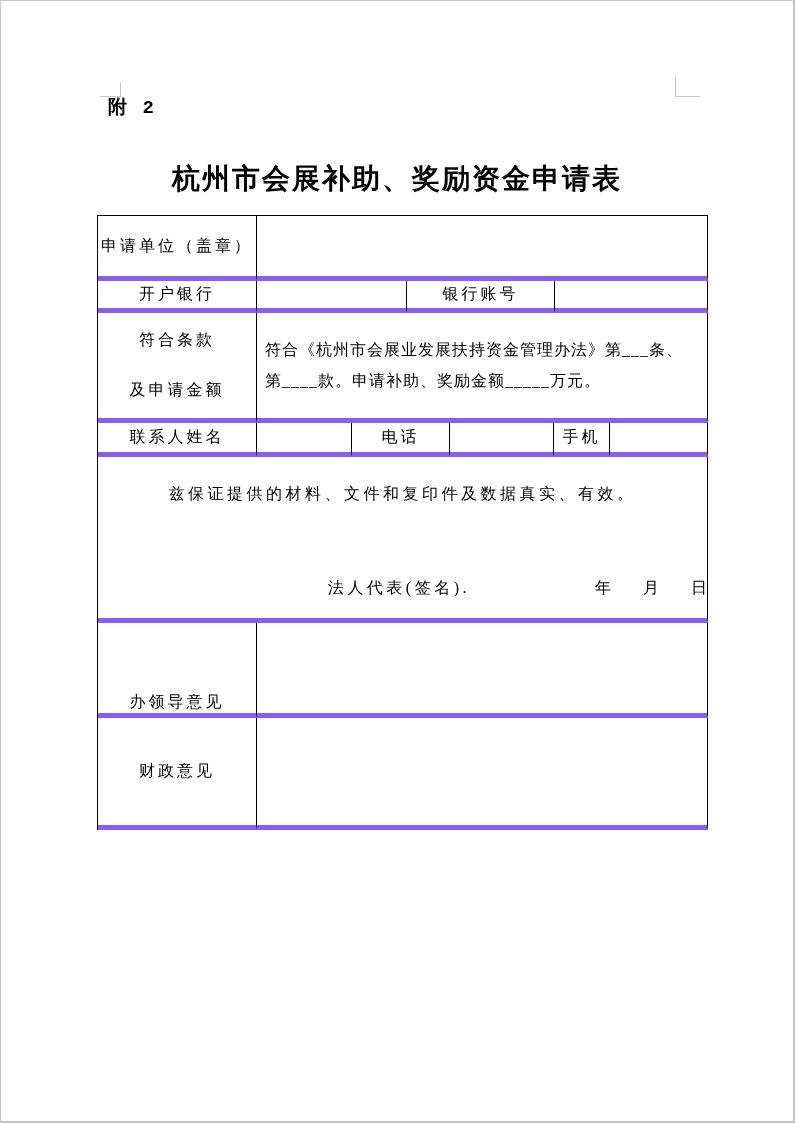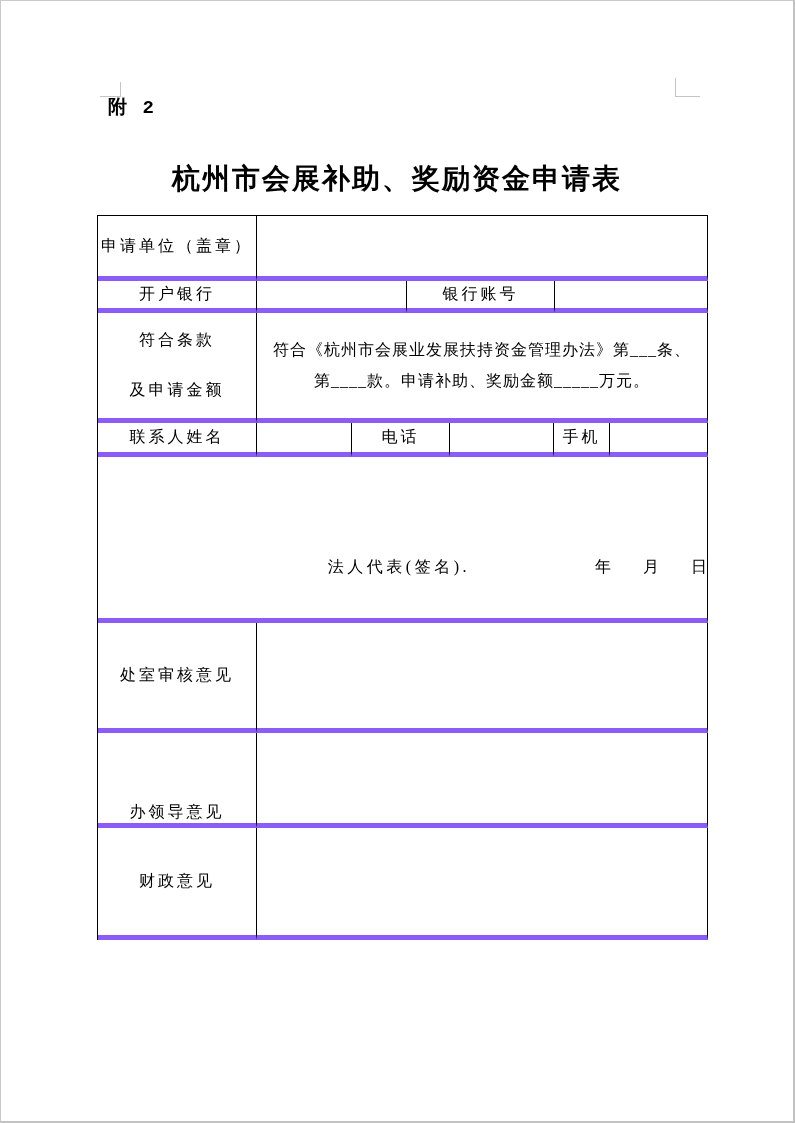--- a/index.html
+++ b/index.html
@@ -54,21 +54,21 @@
   .w-label{width:159px;}
   .r1v{width:451px;}
   .r2a{width:150px;}.r2b{width:148px;}.r2c{width:153px;}
   .r4a{width:95px;}.r4b{width:98px;}.r4c{width:104px;}.r4d{width:56px;}.r4e{width:98px;}
   .full{width:610px;}
   .h1{height:65px;}.h2{height:32px;}.h3{height:110px;}.h4{height:34px;}
   .h5{height:166px;}.h6{height:110px;}.h7{height:95px;align-items:flex-end;}.h8{height:112px;}
 
   .two-line{flex-direction:column;line-height:1.55;letter-spacing:3px;gap:25px;}
   .clause-content{
-    justify-content:flex-start;text-align:center;
+    justify-content:flex-start;text-align:left;
     padding:0 8px;letter-spacing:1px;line-height:1.9;
   }
   .guarantee-cell{
     flex-direction:column;justify-content:flex-start;align-items:stretch;
     padding-top:27px;letter-spacing:3.5px;
   }
   .guarantee-line{text-align:center;}
   .sign-line{
     display:flex;justify-content:flex-end;
     margin:73px 0 0 155px;text-align:left;
@@ -128,33 +128,28 @@
       </div>
       <div class="c r4c h4"></div>
       <div class="c r4d h4">
         <span class="cn-label">手机</span>
       </div>
       <div class="c r4e h4"></div>
     </div>
 
     <div class="row">
       <div class="c full h5 guarantee-cell">
+        <div class="guarantee-line">兹保证提供的材料、文件和复印件及数据真实、有效。</div>
         <div class="sign-line">
           <span>法人代表(签名).</span>
           <span class="date-label">年　　月　　日</span>
         </div>
       </div>
     </div>
 
-    <div class="row">
-      <div class="c w-label h6">
-        <span class="cn-label">处室审核意见</span>
-      </div>
-      <div class="c r1v h6"></div>
-    </div>
 
     <div class="row">
       <div class="c w-label h7">
         <span class="cn-label">办领导意见</span>
       </div>
       <div class="c r1v h7"></div>
     </div>
 
     <div class="row">
       <div class="c w-label h8">

